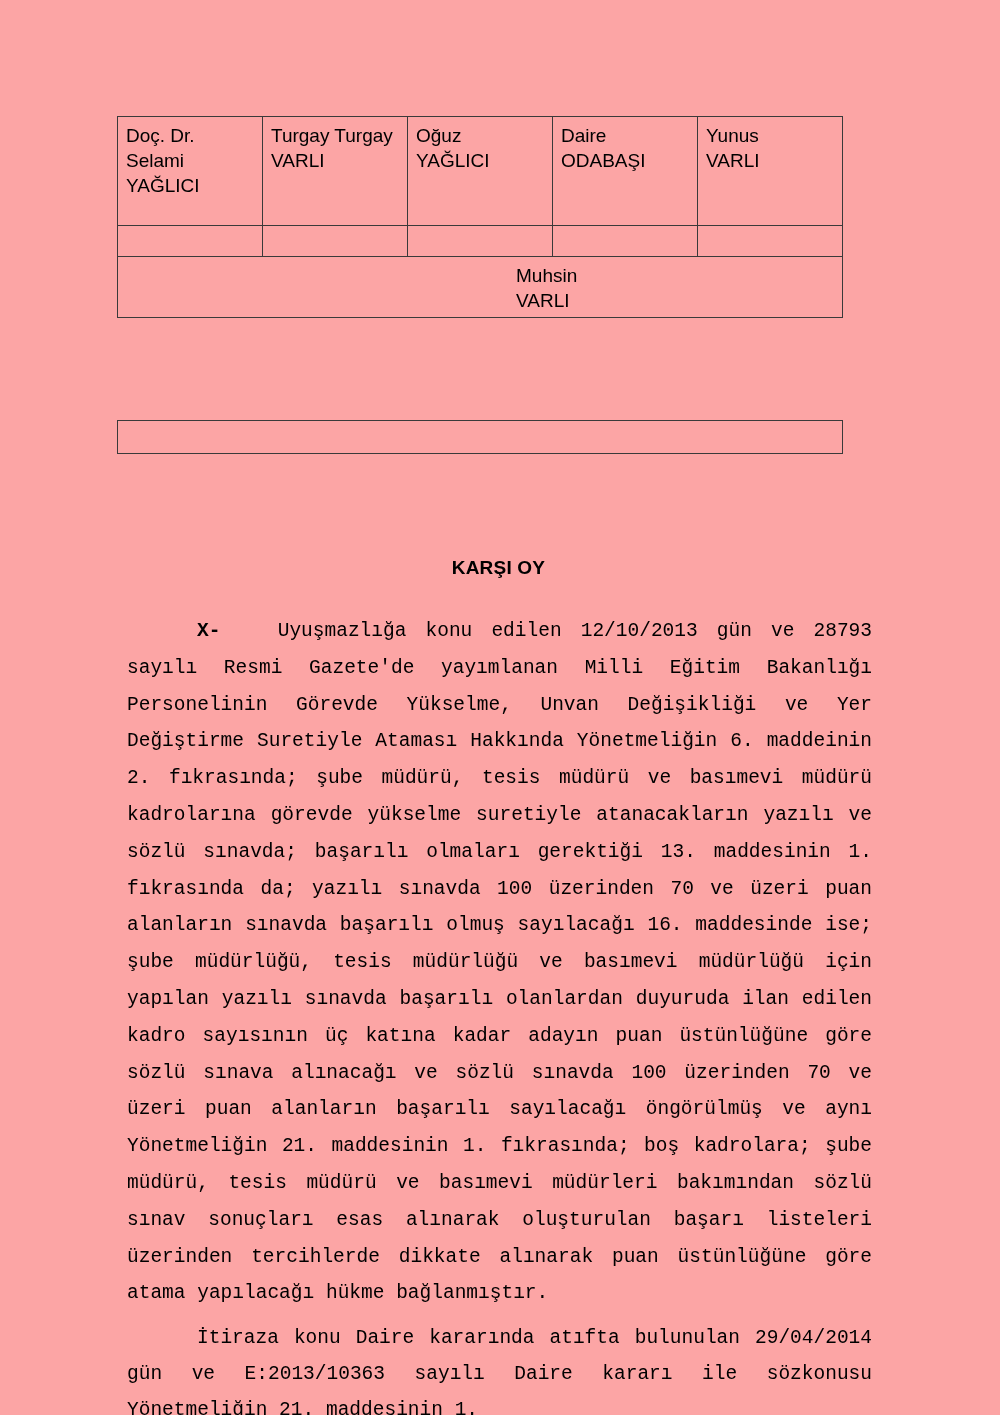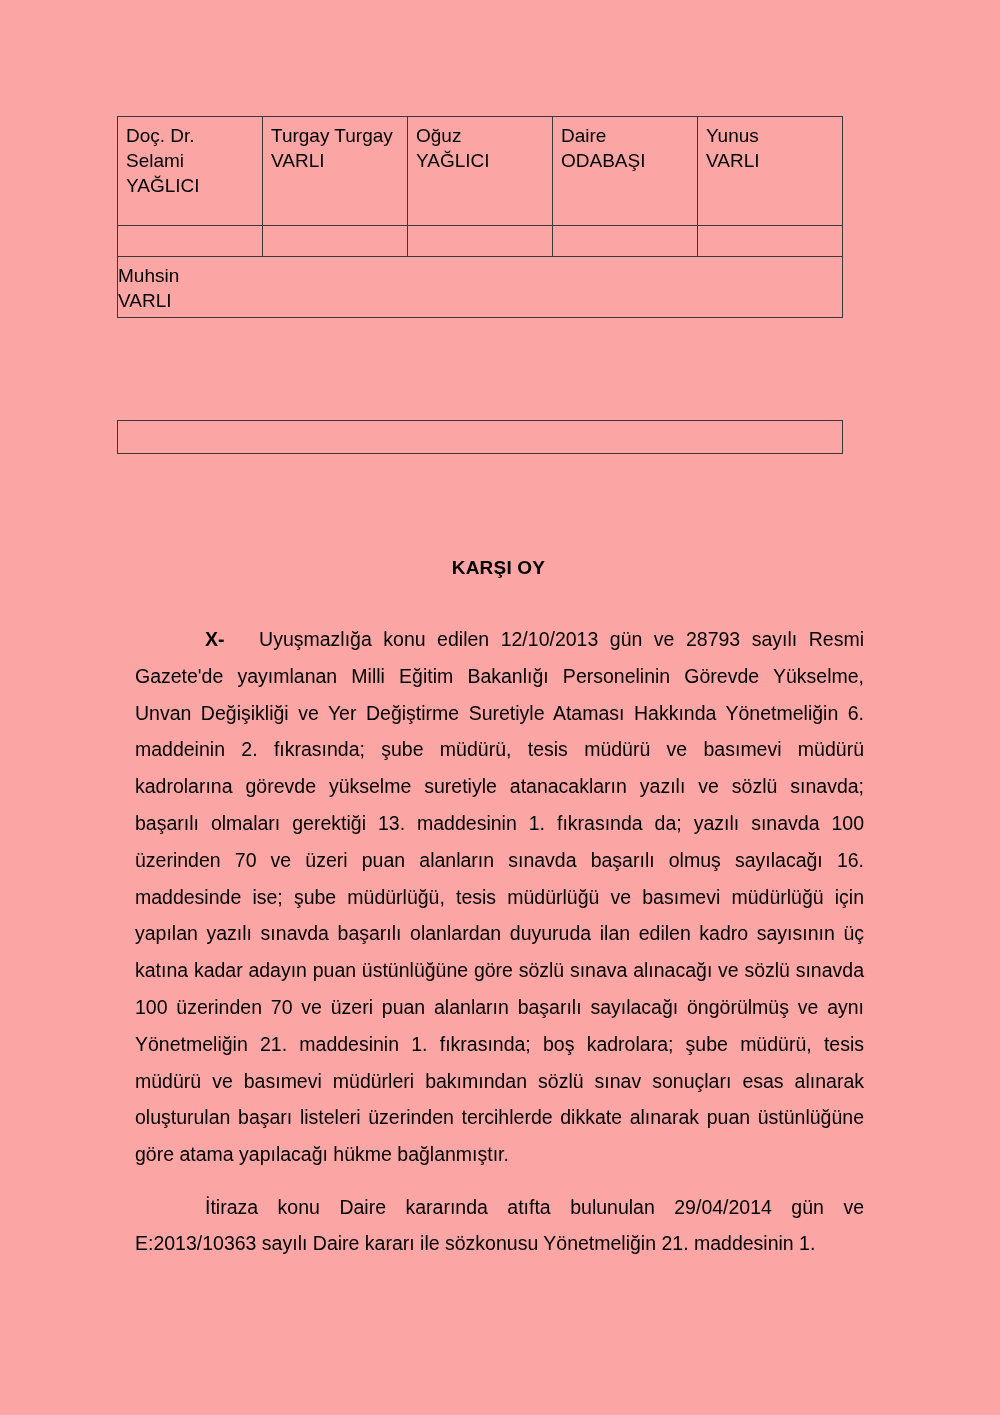--- a/index.html
+++ b/index.html
@@ -48,20 +48,21 @@
     padding-top: 10px;
   }
   .sig-table td.member-row {
     height: 42px;
     text-align: left;
     padding-left: 0;
     vertical-align: top;
   }
   .member-inner {
     display: block;
+    margin-left: 398px;
     line-height: 25px;
   }
   .nm-line { display: block; white-space: nowrap; }
 
   
   .empty-box {
     position: absolute;
     left: 117px;
     top: 420px;
     width: 726px;
@@ -83,27 +84,28 @@
   }
 
   
   .body-text {
     position: absolute;
     left: 119px;
     top: 605px;
     width: 761px;
   }
   .para {
-    margin: 16px;
+    margin: 8px;
     font-size: 19.5px;
     line-height: 36.8px;
     text-align: justify;
     text-justify: inter-word;
     text-indent: 70px;
     hyphens: none;
+    font-family: Liberation Mono, monospace;
   }
   .para.p2 {
     line-height: 36px;
     margin-top: 0px;
   }
   .para .lead {
     font-weight: bold;
   }
   .para .lead::after {
     content: "\00a0\00a0\00a0";

